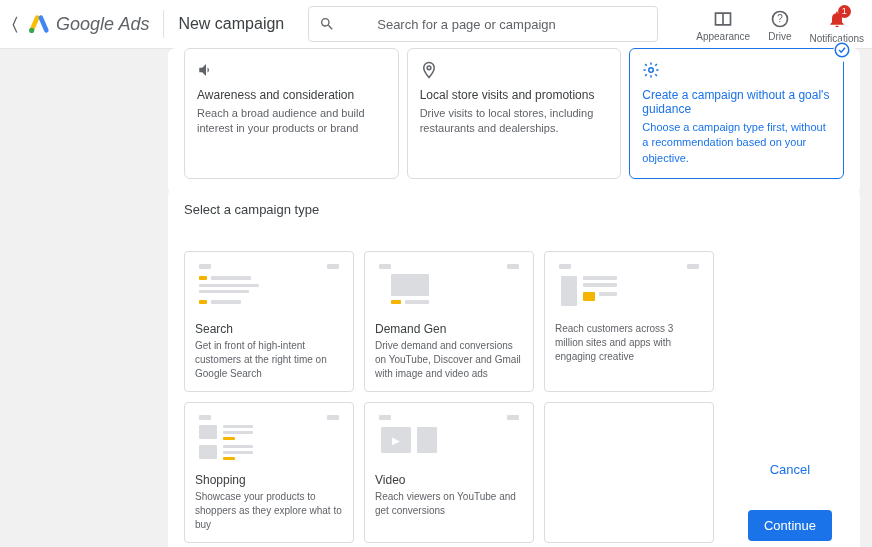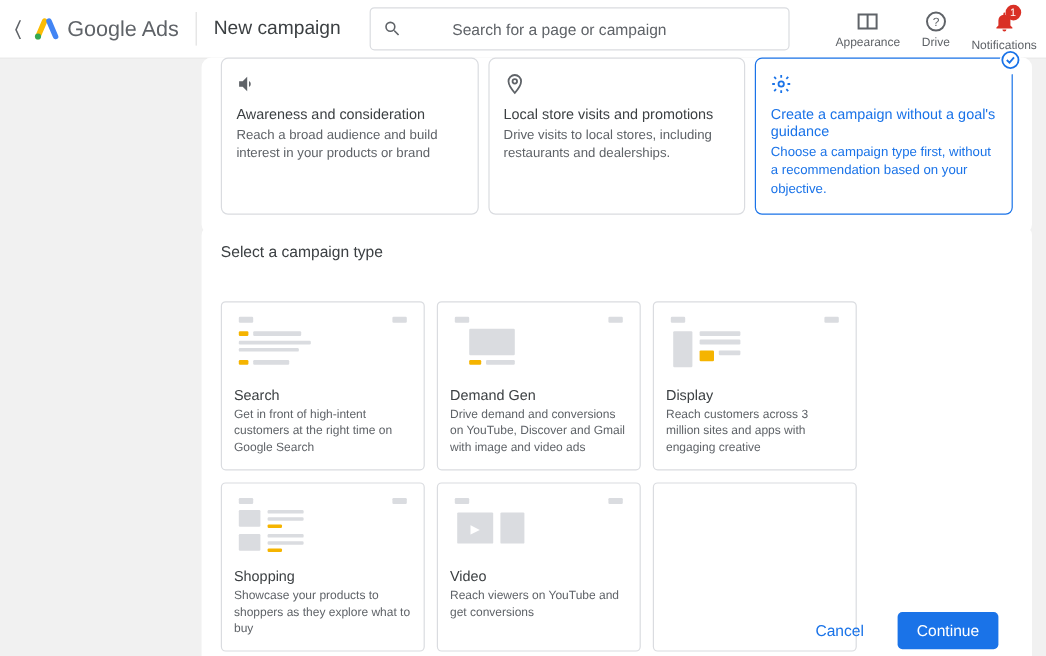--- a/index.html
+++ b/index.html
@@ -1,20 +1,20 @@
 <!DOCTYPE html>
 <html><head>
 <meta charset="utf-8">
 <style>
 html,body{margin:0;padding:0;font-family:Arial,"Helvetica Neue",Helvetica,sans-serif;background:#f1f1f1;color:#3c4043;font-size:13px;}
 body{width:872px;height:547px;overflow:hidden;position:relative;}
 
 .hdr{position:absolute;top:0;left:0;right:0;height:48px;background:#fff;display:flex;align-items:center;padding:0 8px;border-bottom:1px solid #e6e6e6;}
 .chev{font-size:18px;color:#5f6368;padding:0 4px;cursor:pointer;}
-.logo{display:flex;align-items:center;gap:6px;margin-left:6px;}
+.logo{display:flex;align-items:center;gap:6px;margin-left:6px;font-style:italic;}
 .logo-txt{font-size:18px;color:#5f6368;}
 .divider{width:1px;height:28px;background:#e0e0e0;margin:0 14px;}
 .title{font-size:16px;color:#3c4043;}
 .search{margin-left:24px;display:flex;align-items:center;border:1px solid #dadce0;border-radius:4px;height:34px;width:328px;padding:0 10px;color:#5f6368;gap:32px;}
 .search svg{flex:0 0 auto;}
 .search input{border:none;outline:none;font-size:13px;margin-left:8px;color:#3c4043;width:100%;background:transparent;}
 .search input::placeholder{color:#5f6368;}
 .hdr-right{margin-left:auto;display:flex;align-items:flex-start;gap:18px;padding-top:4px;}
 .ricon{display:flex;flex-direction:column;align-items:center;font-size:10px;color:#5f6368;cursor:pointer;}
 .ricon svg{width:20px;height:20px;fill:#5f6368;}
@@ -39,21 +39,21 @@
 .type-grid{display:flex;flex-wrap:wrap;gap:10px;}
 .type-card{width:148px;border:1px solid #dadce0;border-radius:4px;padding:10px;cursor:pointer;}
 .type-card .preview{height:50px;margin-bottom:10px;position:relative;background:#fff;}
 .type-card .ttitle{font-size:12px;font-weight:500;margin-bottom:3px;}
 .type-card .tdesc{font-size:10px;color:#5f6368;line-height:1.4;}
 .link{color:#1a73e8;text-decoration:none;}
 
 .bar{position:absolute;background:#dadce0;border-radius:1px;}
 .bar.or{background:#f5b400;}
 
-.footer{position:absolute;bottom:6px;right:40px;display:flex;gap:12px;align-items:center;}
+.footer{position:absolute;bottom:6px;right:40px;display:flex;gap:25px;align-items:center;flex-direction:column;}
 .btn{font-size:13px;padding:8px 16px;border-radius:4px;cursor:pointer;border:none;}
 .btn.primary{background:#1a73e8;color:#fff;}
 .btn.text{background:transparent;color:#1a73e8;}
 </style>
 </head>
 <body>
 
 <div class="hdr">
   <span class="chev">〈</span>
   <div class="logo">
@@ -180,21 +180,20 @@
     <div class="type-card">
       <div class="preview">
         <div class="bar" style="top:2px;left:4px;width:12px;height:5px;"></div>
         <div class="bar" style="top:2px;right:4px;width:12px;height:5px;"></div>
         <div class="bar" style="top:14px;left:6px;width:16px;height:30px;"></div>
         <div class="bar" style="top:14px;left:28px;width:34px;height:4px;"></div>
         <div class="bar" style="top:21px;left:28px;width:34px;height:4px;"></div>
         <div class="bar or" style="top:30px;left:28px;width:12px;height:9px;"></div>
         <div class="bar" style="top:30px;left:44px;width:18px;height:4px;"></div>
       </div>
-      <div class="ttitle">Display</div>
       <div class="tdesc">Reach customers across 3 million sites and apps with engaging creative</div>
     </div>
 
     <div class="type-card">
       <div class="preview">
         <div class="bar" style="top:2px;left:4px;width:12px;height:5px;"></div>
         <div class="bar" style="top:2px;right:4px;width:12px;height:5px;"></div>
         <div class="bar" style="top:12px;left:4px;width:18px;height:14px;"></div>
         <div class="bar" style="top:12px;left:28px;width:30px;height:3px;"></div>
         <div class="bar" style="top:18px;left:28px;width:30px;height:3px;"></div>

